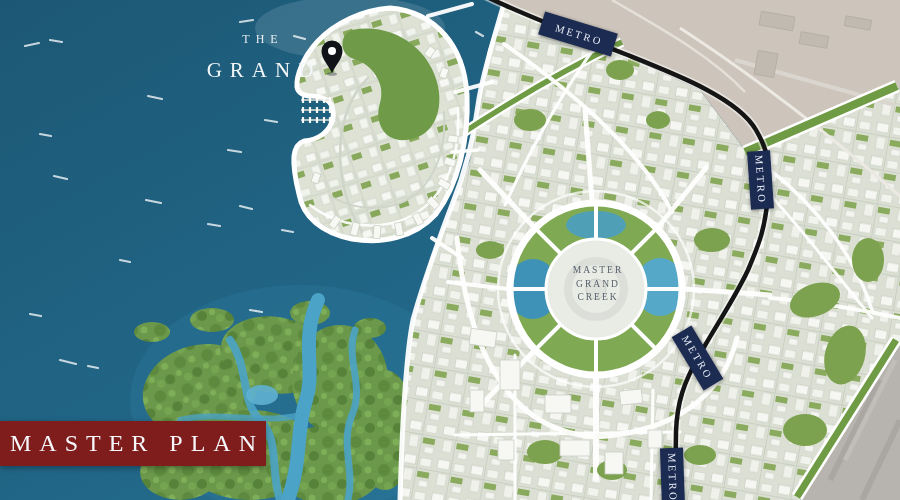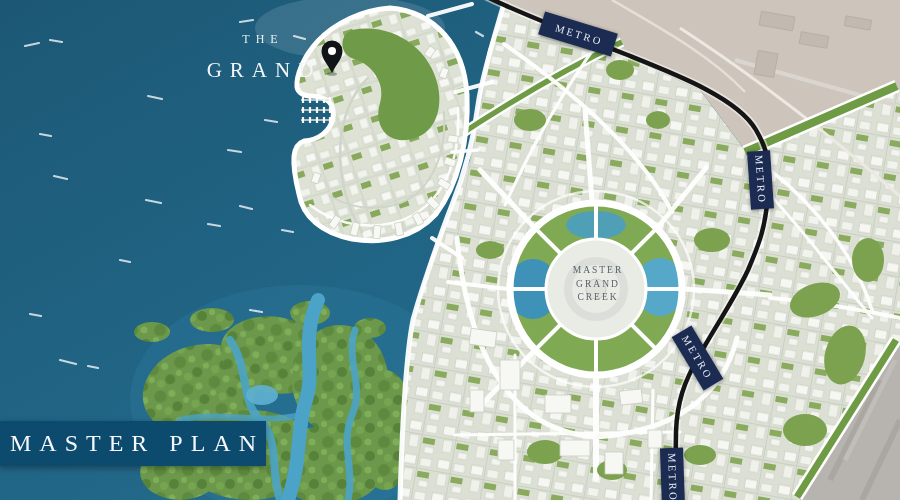--- a/index.html
+++ b/index.html
@@ -24,21 +24,21 @@
   .badge-3{left:686px;top:327px;width:23px;height:62px;transform:rotate(-31deg);}
   .badge-4{left:661px;top:448px;width:23px;height:60px;transform:rotate(-2deg);}
 
   
   .tower-label{position:absolute;left:548px;top:264px;width:98px;text-align:center;
                color:#59636e;font-size:9.5px;letter-spacing:2px;text-indent:2px;
                line-height:13.5px;pointer-events:none;}
 
   
   .plan-banner{position:absolute;left:0;top:421px;width:266px;height:45px;
-               background:#0c4a6e;color:#f5f7fb;display:flex;align-items:center;
+               background:#7f1d1d;color:#f5f7fb;display:flex;align-items:center;
                justify-content:center;font-size:24px;letter-spacing:8px;text-indent:8px;
                box-shadow:0 2px 6px rgba(0,0,0,.35);}
 </style>
 </head>
 <body>
 
 <div class="stage">
 
 <svg viewBox="0 0 900 500" width="900" height="500">
   <defs>

